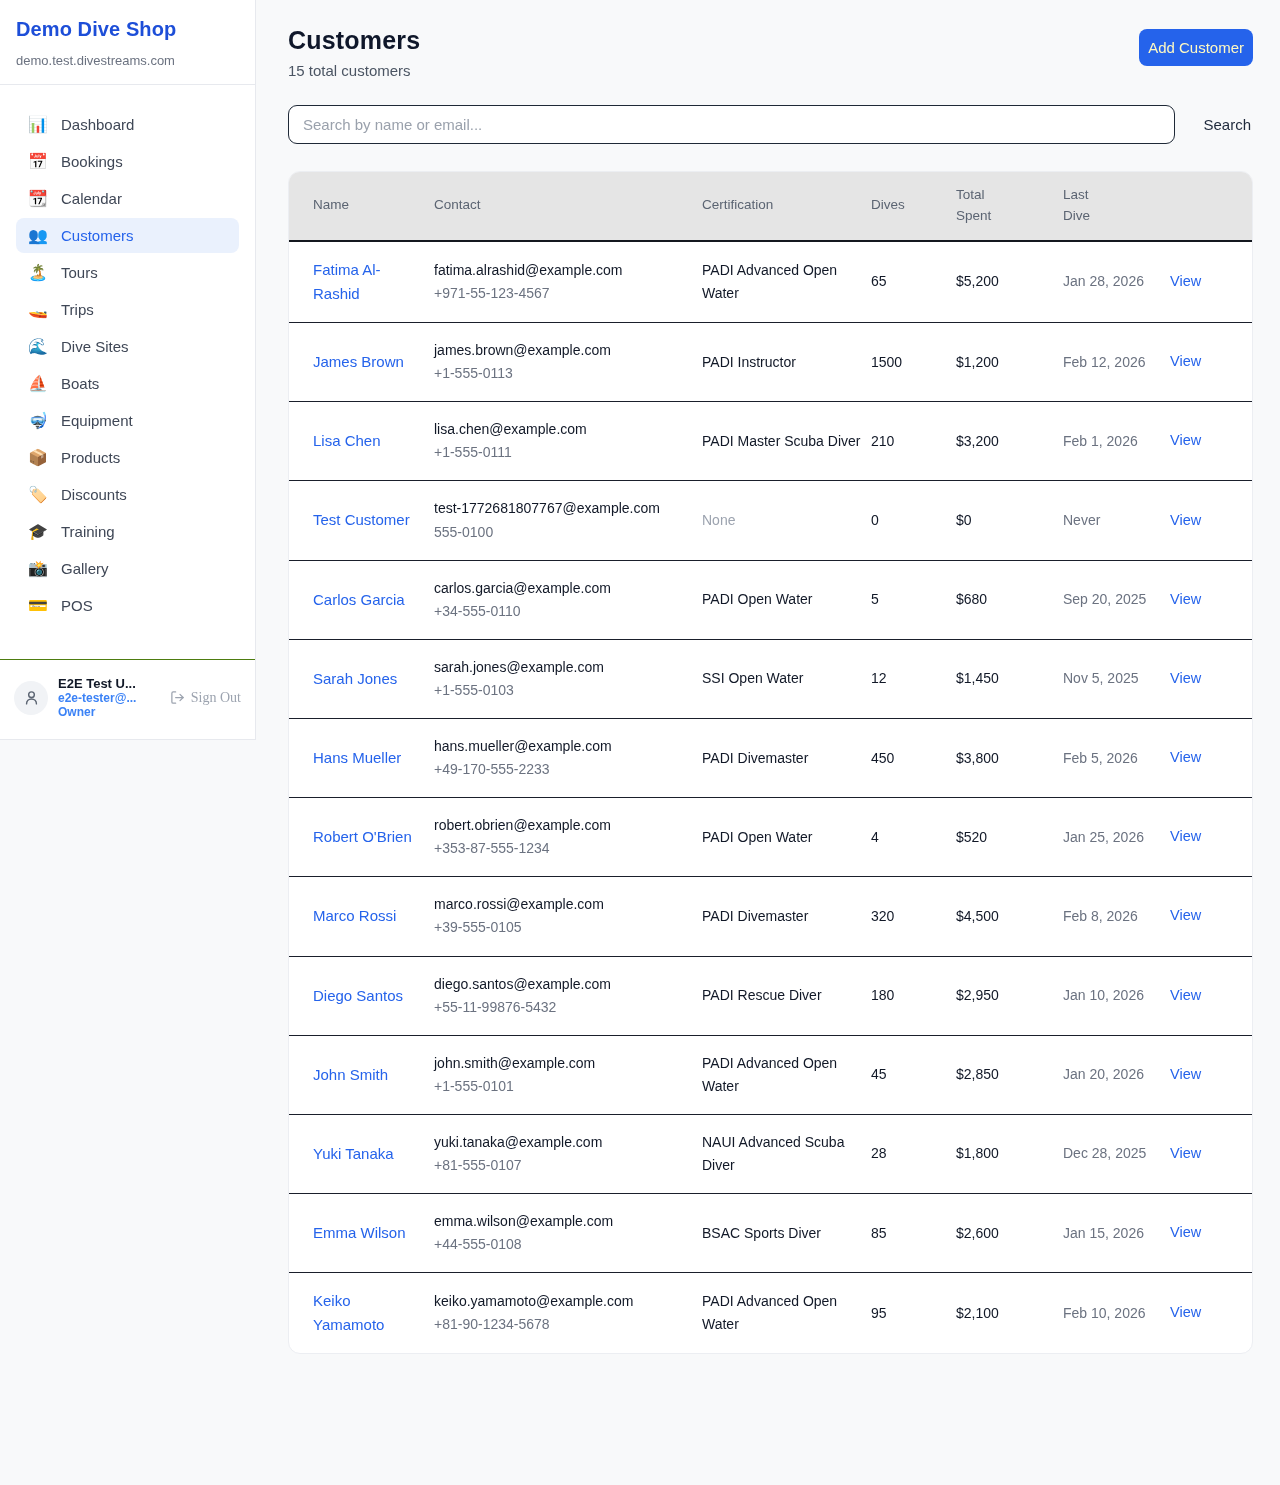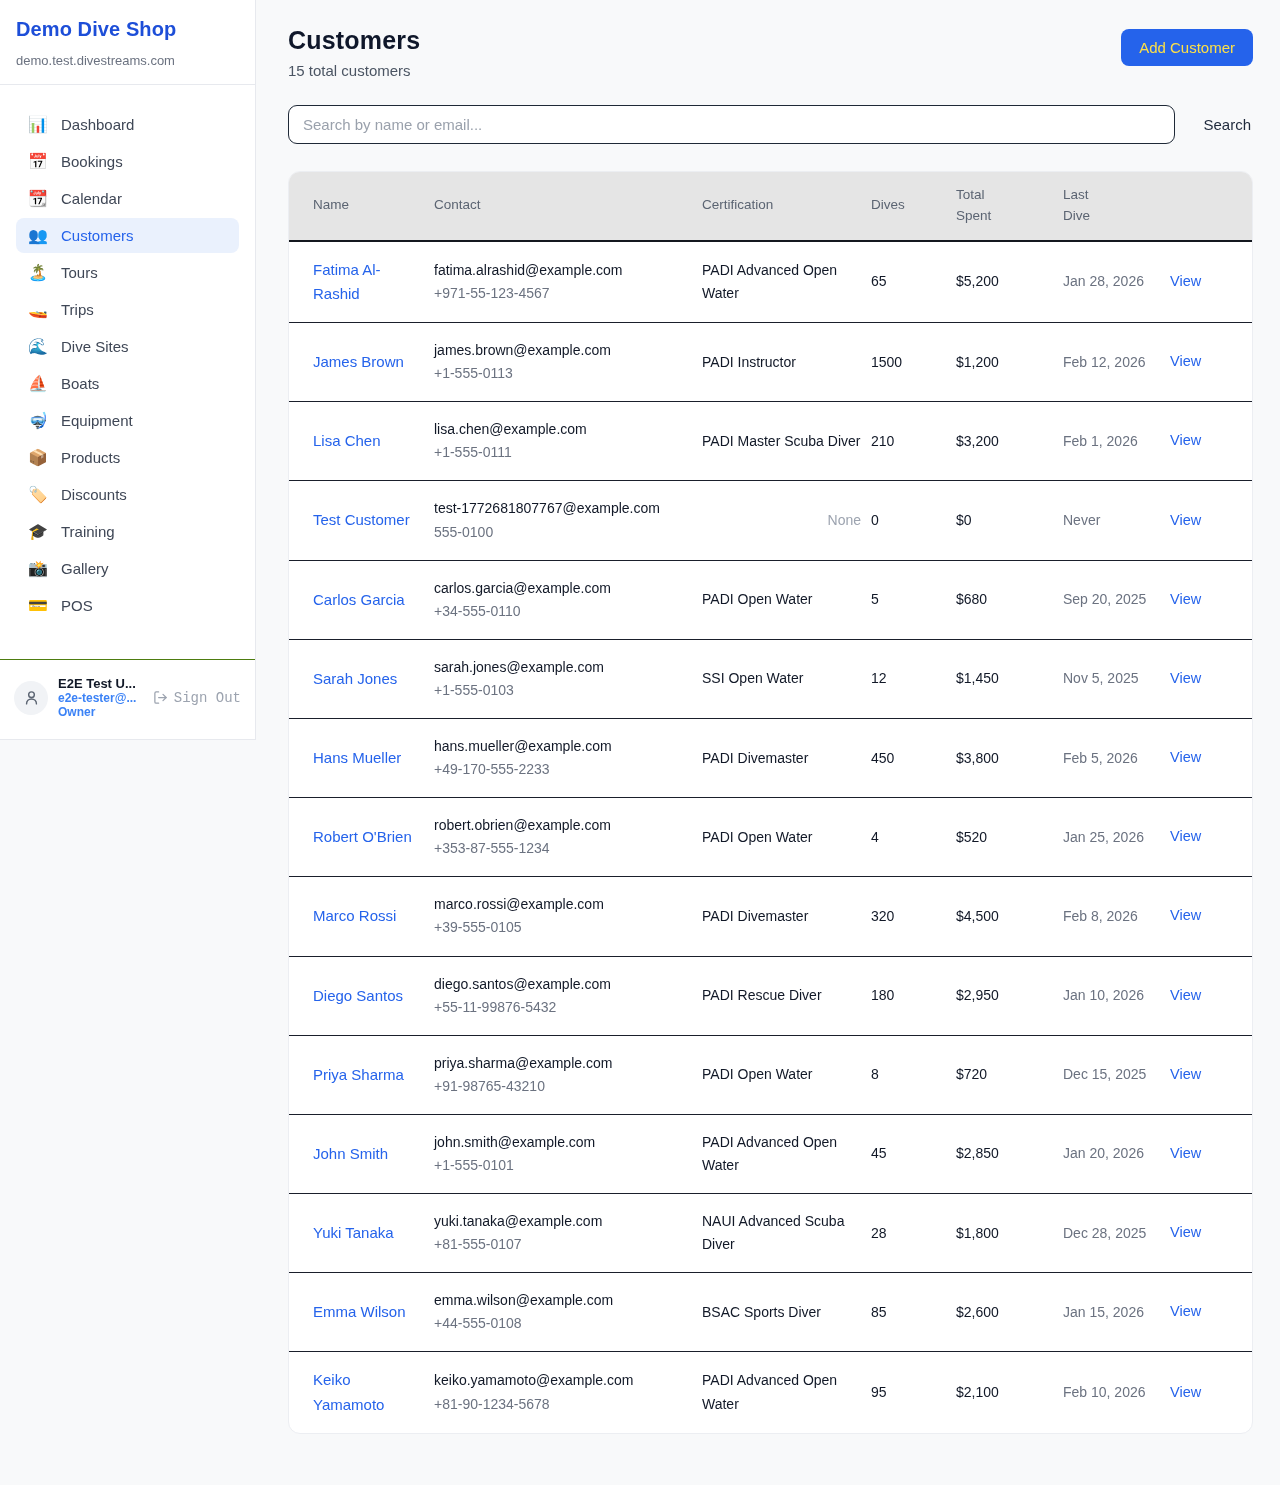--- a/index.html
+++ b/index.html
@@ -43,33 +43,33 @@
     display: flex; align-items: center; justify-content: center;
     color: #5b6472;
   }
   .user-info { flex: 1 1 auto; min-width: 0; }
   .user-name { font-size: 13px; font-weight: 700; color: #111827; white-space: nowrap; }
   .user-email, .user-role { font-size: 12px; color: #3b82f6; white-space: nowrap; font-weight: bold; }
   .signout {
     display: flex; align-items: center; gap: 6px;
     background: none; border: none; cursor: pointer;
     color: #9ca3af; font-size: 14px;
-    font-family: Liberation Mono, monospace; flex: 0 0 auto; padding: 0;
+    font-family: Liberation Serif, serif; flex: 0 0 auto; padding: 0;
   }
   .signout svg { stroke: #9ca3af; }
 
   
   main { flex: 1 1 auto; padding: 26px 27px 24px 32px; min-width: 0; }
   .page-header { display: flex; align-items: flex-start; justify-content: space-between; }
   .page-title { font-size: 25px; font-weight: 700; color: #0f172a; letter-spacing: 0.2px; }
   .page-subtitle { font-size: 15px; color: #4b5563; margin-top: 7px; }
   .add-btn {
-    background: #2563eb; color: #fde047; border: none; cursor: pointer;
+    background: #2563eb; color: #fef9c3; border: none; cursor: pointer;
     font-family: inherit; font-size: 15px; font-weight: 500;
-    padding: 10px 18px; border-radius: 8px; margin-top: 3px;
+    padding: 10px 9px; border-radius: 8px; margin-top: 3px;
   }
   .search-row { display: flex; align-items: center; margin-top: 26px; gap: 26px; }
   .search-input {
     flex: 1 1 auto; height: 39px;
     border: 1.5px solid #1f2937; border-radius: 9px;
     padding: 0 14px; font-size: 15px; font-family: inherit;
     color: #111827; background: #ffffff; outline: none;
   }
   .search-input::placeholder { color: #9aa1ac; }
   .search-btn {
@@ -101,21 +101,21 @@
   }
   tbody tr:last-child td { border-bottom: none; }
   th:first-child, td:first-child { padding-left: 24px; }
   col.c1 { width: 145px; } col.c2 { width: 268px; } col.c3 { width: 169px; }
   col.c4 { width: 85px; }  col.c5 { width: 107px; } col.c6 { width: 107px; }
   col.c7 { width: auto; }
   .name-link { color: #2563eb; font-size: 15px; font-weight: 500; text-decoration: none; line-height: 1.6; cursor: pointer; }
   .email { color: #111827; }
   .phone { color: #6b7280; }
   .cell-cert { color: #111827; }
-  .muted { color: #9ca3af !important; text-align: right; }
+  .muted { color: #9ca3af !important; }
   .cell-last { color: #6b7280; }
   .view-link { color: #2563eb; text-decoration: none; font-size: 14.5px; font-weight: 500; cursor: pointer; }
 </style>
 </head>
 <body>
 
 <div class="app">
 
   <div class="left-col">
     <aside class="sidebar">
@@ -380,32 +380,20 @@
       <div class="email">diego.santos@example.com</div>
       <div class="phone">+55-11-99876-5432</div>
     </td>
     <td class="cell-cert">PADI Rescue Diver</td>
     <td class="cell-dives">180</td>
     <td class="cell-spent">$2,950</td>
     <td class="cell-last">Jan 10, 2026</td>
     <td><a class="view-link">View</a></td>
   </tr>
 
-  <tr>
-    <td><a class="name-link">Priya Sharma</a></td>
-    <td>
-      <div class="email">priya.sharma@example.com</div>
-      <div class="phone">+91-98765-43210</div>
-    </td>
-    <td class="cell-cert">PADI Open Water</td>
-    <td class="cell-dives">8</td>
-    <td class="cell-spent">$720</td>
-    <td class="cell-last">Dec 15, 2025</td>
-    <td><a class="view-link">View</a></td>
-  </tr>
 
   <tr>
     <td><a class="name-link">John Smith</a></td>
     <td>
       <div class="email">john.smith@example.com</div>
       <div class="phone">+1-555-0101</div>
     </td>
     <td class="cell-cert">PADI Advanced Open Water</td>
     <td class="cell-dives">45</td>
     <td class="cell-spent">$2,850</td>

